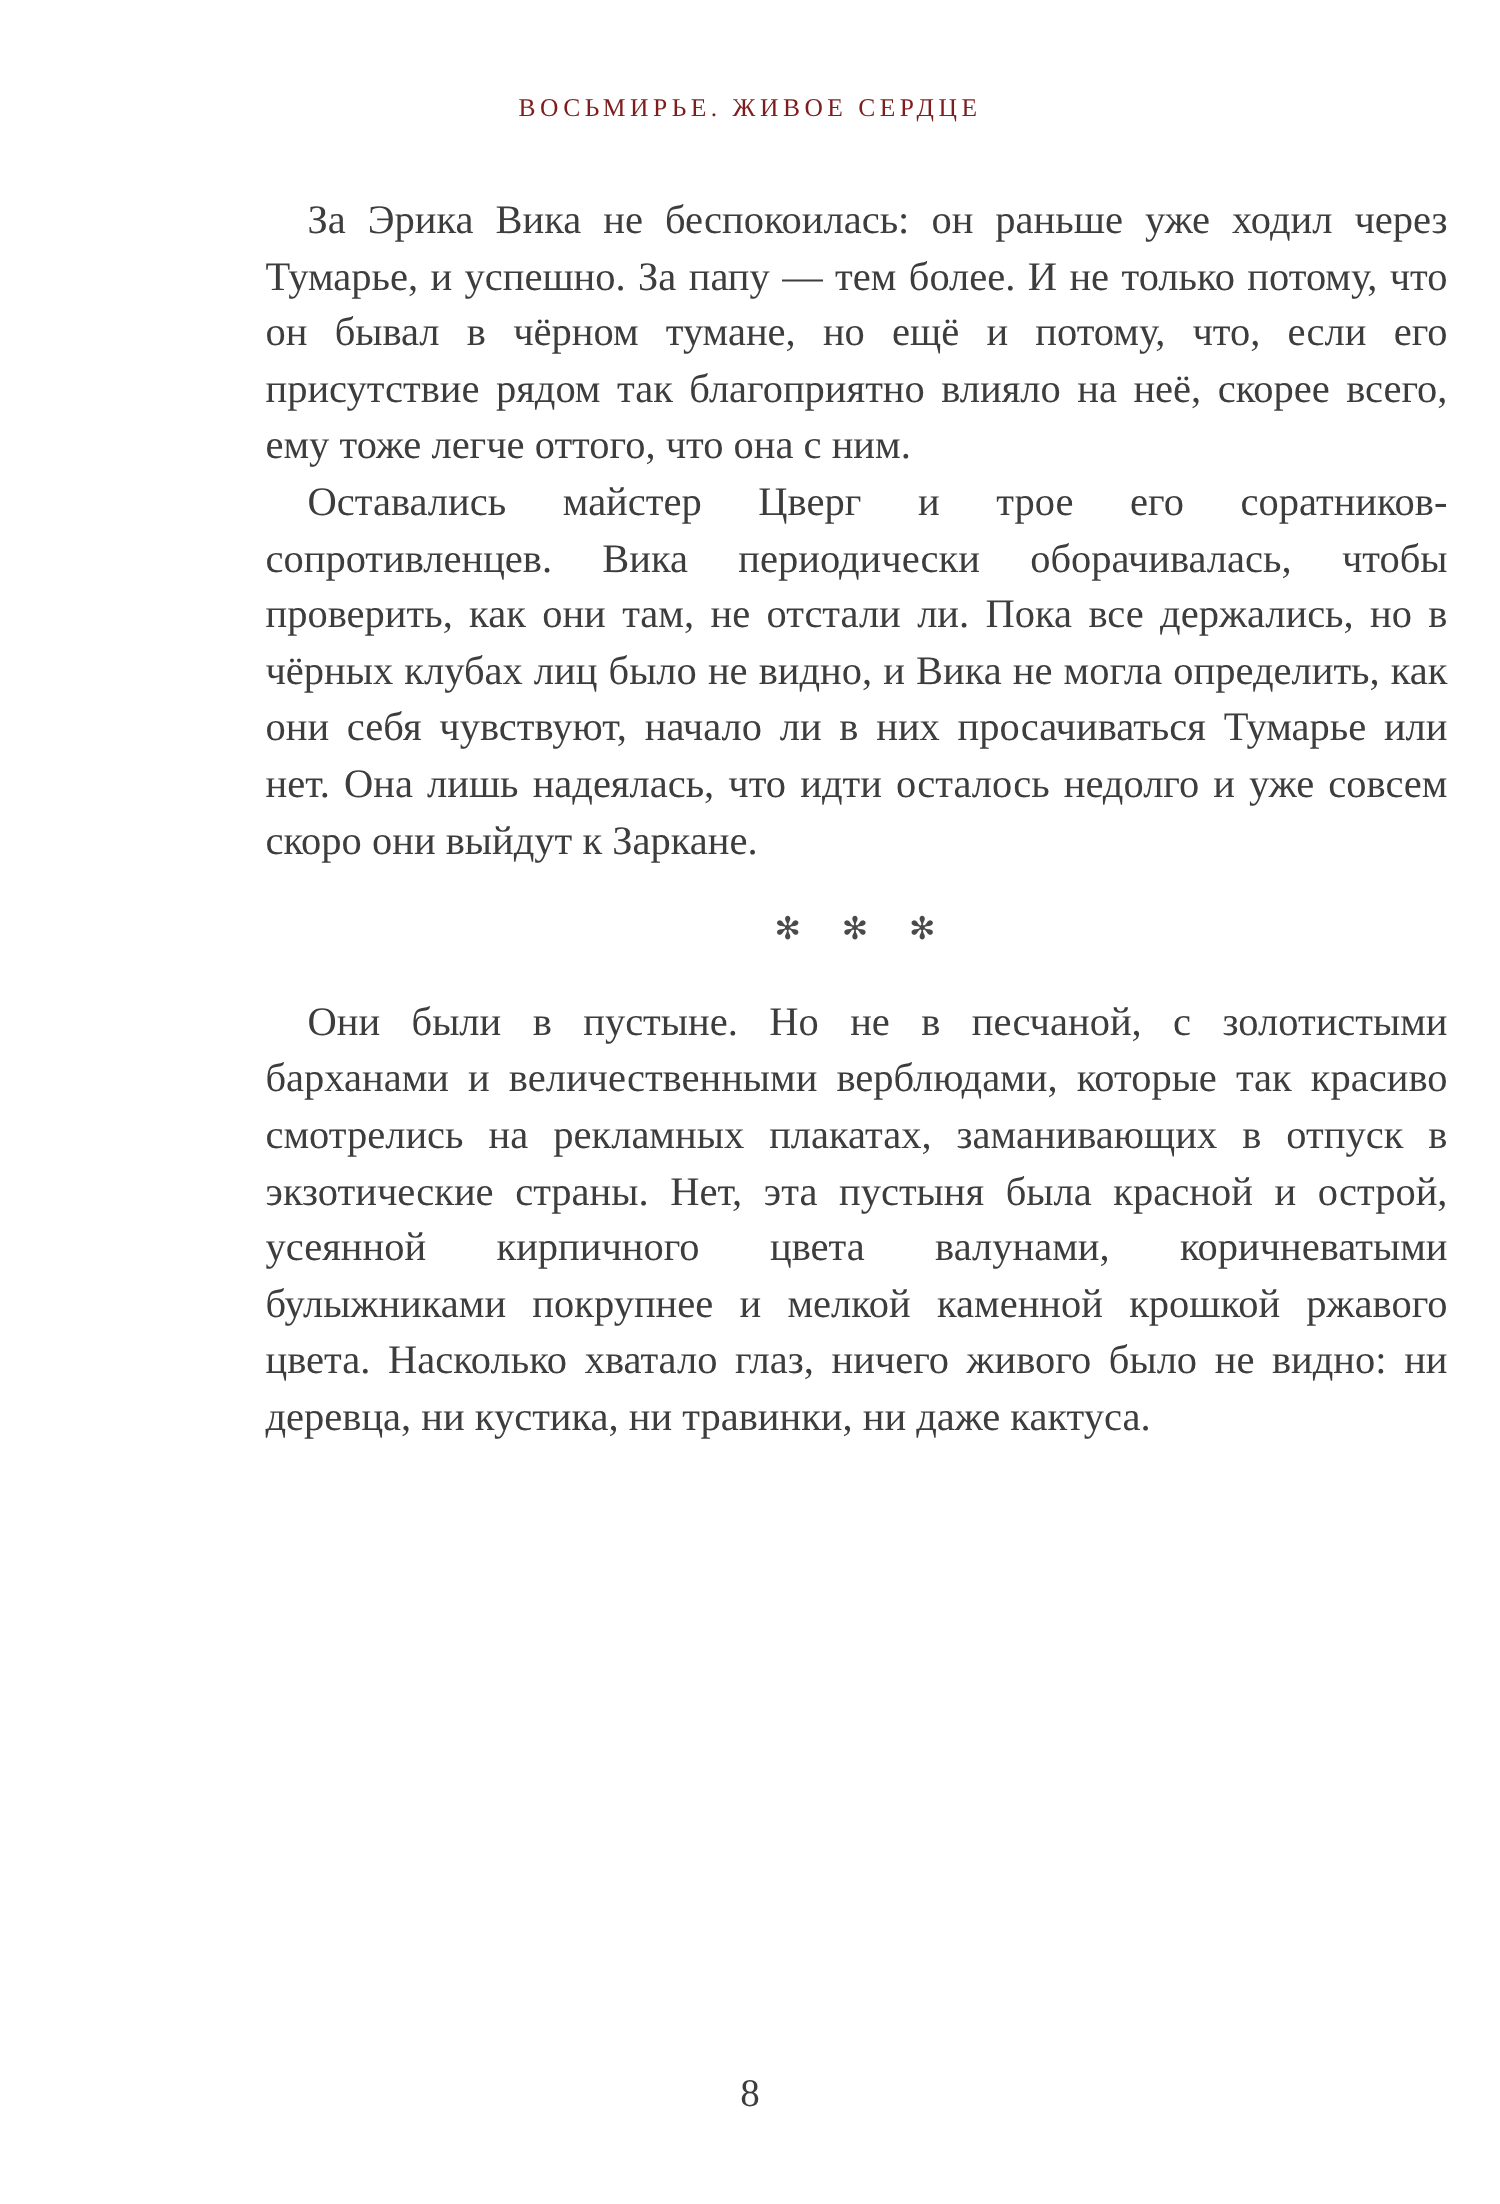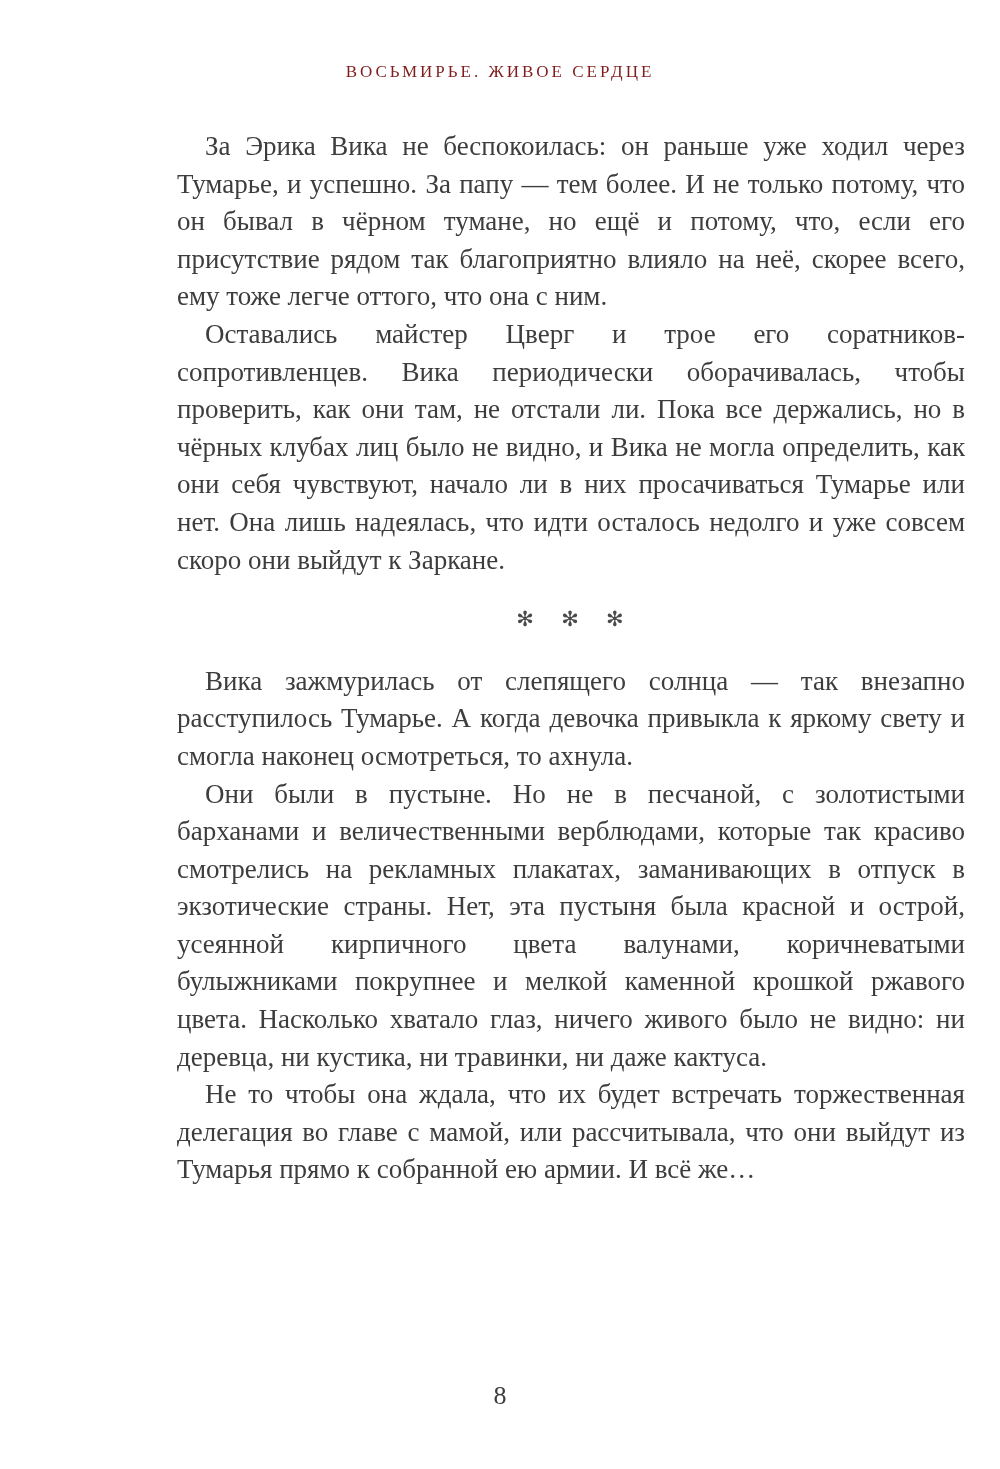--- a/index.html
+++ b/index.html
@@ -70,20 +70,18 @@
 <div class="page" lang="ru">
 
   <div class="running-head">ВОСЬМИРЬЕ. ЖИВОЕ СЕРДЦЕ</div>
 
   <div class="text-block">
     <p>За Эрика Вика не беспокоилась: он раньше уже ходил через Тумарье, и успешно. За папу — тем более. И не только потому, что он бывал в чёрном тумане, но ещё и потому, что, если его присутствие рядом так благоприятно влияло на неё, скорее всего, ему тоже легче оттого, что она с ним.</p>
     <p>Оставались майстер Цверг и трое его соратников-сопротивленцев. Вика периодически оборачивалась, чтобы проверить, как они там, не отстали ли. Пока все держались, но в чёрных клубах лиц было не видно, и Вика не могла определить, как они себя чувствуют, начало ли в них просачиваться Тумарье или нет. Она лишь надеялась, что идти осталось недолго и уже совсем скоро они выйдут к Заркане.</p>
 
     <div class="section-break">✻ ✻ ✻</div>
 
-    <p>Вика зажмурилась от слепящего солнца — так внезапно расступилось Тумарье. А когда девочка привыкла к яркому свету и смогла наконец осмотреться, то ахнула.</p>
     <p>Они были в пустыне. Но не в песчаной, с золотистыми барханами и величественными верблюдами, которые так красиво смотрелись на рекламных плакатах, заманивающих в отпуск в экзотические страны. Нет, эта пустыня была красной и острой, усеянной кирпичного цвета валунами, коричневатыми булыжниками покрупнее и мелкой каменной крошкой ржавого цвета. Насколько хватало глаз, ничего живого было не видно: ни деревца, ни кустика, ни травинки, ни даже кактуса.</p>
-    <p>Не то чтобы она ждала, что их будет встречать торжественная делегация во главе с мамой, или рассчитывала, что они выйдут из Тумарья прямо к собранной ею армии. И всё же…</p>
   </div>
 
   <div class="page-number">8</div>
 
 </div>
 
 </body></html>

